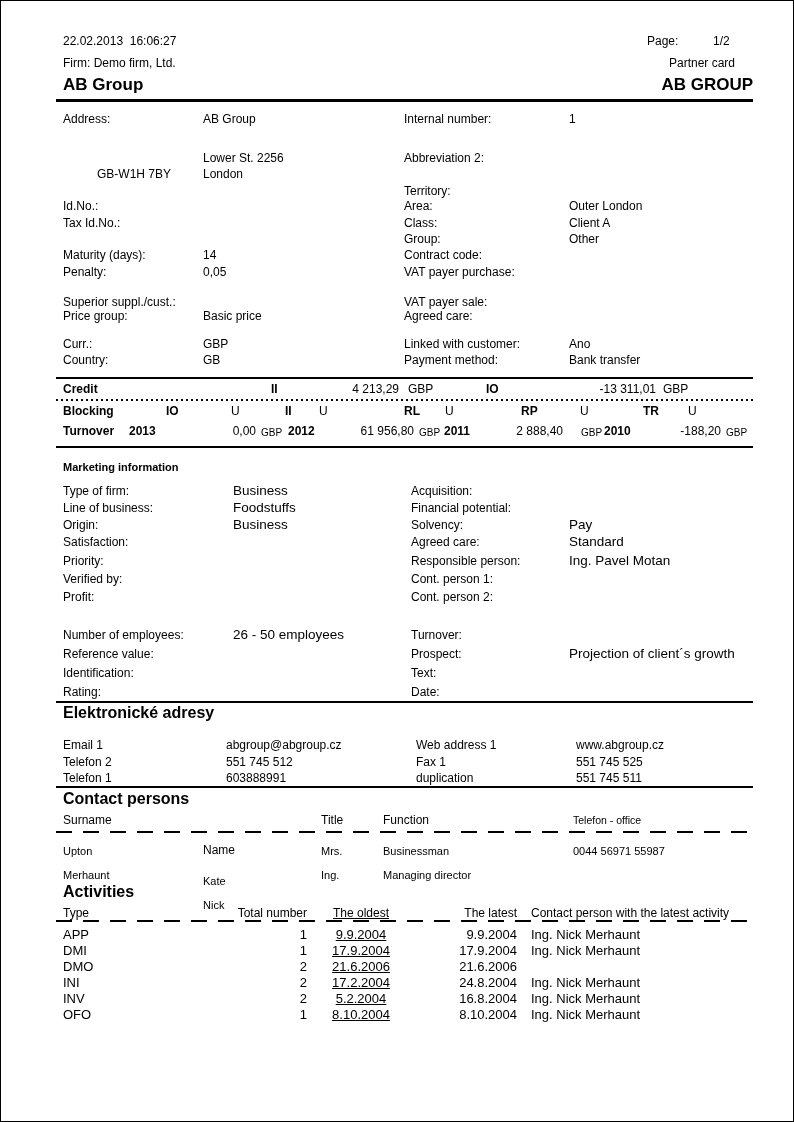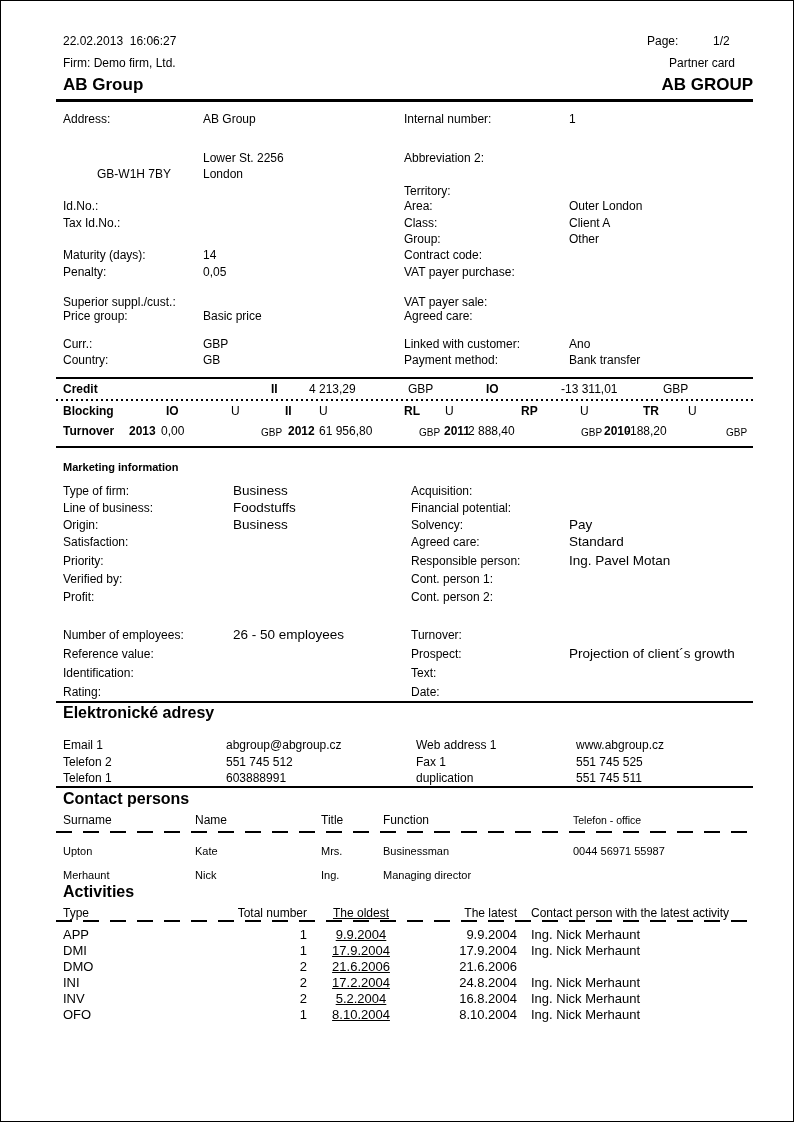--- a/index.html
+++ b/index.html
@@ -12,21 +12,21 @@
     overflow: hidden;
     font-family: "Liberation Sans", "DejaVu Sans", sans-serif;
     color: #000;
   }
   .abs { position:absolute; white-space:pre; line-height:14px; font-size:12px; }
   .b { font-weight:bold; }
   .fs10 { font-size:10px; }
   .fs11 { font-size:11px; }
   .fs13 { font-size:16px; }
   .fs17 { font-size:17px; line-height:20px; }
-  .ra { text-align:left; }
+  .ra { text-align:right; }
 
   .rule  { position:absolute; left:55px; width:697px; height:2px; background:#000; }
   .rule3 { height:3px; }
   .dotted{ position:absolute; left:55px; width:697px; height:2px;
            background:repeating-linear-gradient(90deg,#000 0 2px,transparent 2px 5px); }
   .dashed{ position:absolute; left:55px; width:697px; height:2px;
            background:repeating-linear-gradient(90deg,#000 0 16px,transparent 16px 27px); }
 
   .frow { position:absolute; left:0; right:0; height:17px; }
   .frow span { position:absolute; top:0; white-space:pre; line-height:14px; font-size:12px; }
@@ -45,21 +45,21 @@
   .m .c4 { left:568px; font-size:13.5px; }
 
   
   .e .c1 { left:62px; }
   .e .c2 { left:225px; }
   .e .c3 { left:415px; }
   .e .c4 { left:575px; }
 
   
   .ct .c1 { left:62px; }
-  .ct .c2 { left:194px; }
+  .ct .c2 { left:202px;margin-top:30px; }
   .ct .c3 { left:320px; }
   .ct .c4 { left:382px; }
   .ct .c5 { left:572px; }
   .ct.hdr .c5 { font-size:10.5px;text-align:right; }
   .ct.row span { font-size:11px; }
 
   
   .at .c1 { left:62px; }
   .at .c2 { left:186px; width:120px; text-align:right; }
   .at .c3 { left:310px; width:100px; text-align:center;text-decoration:underline; }

